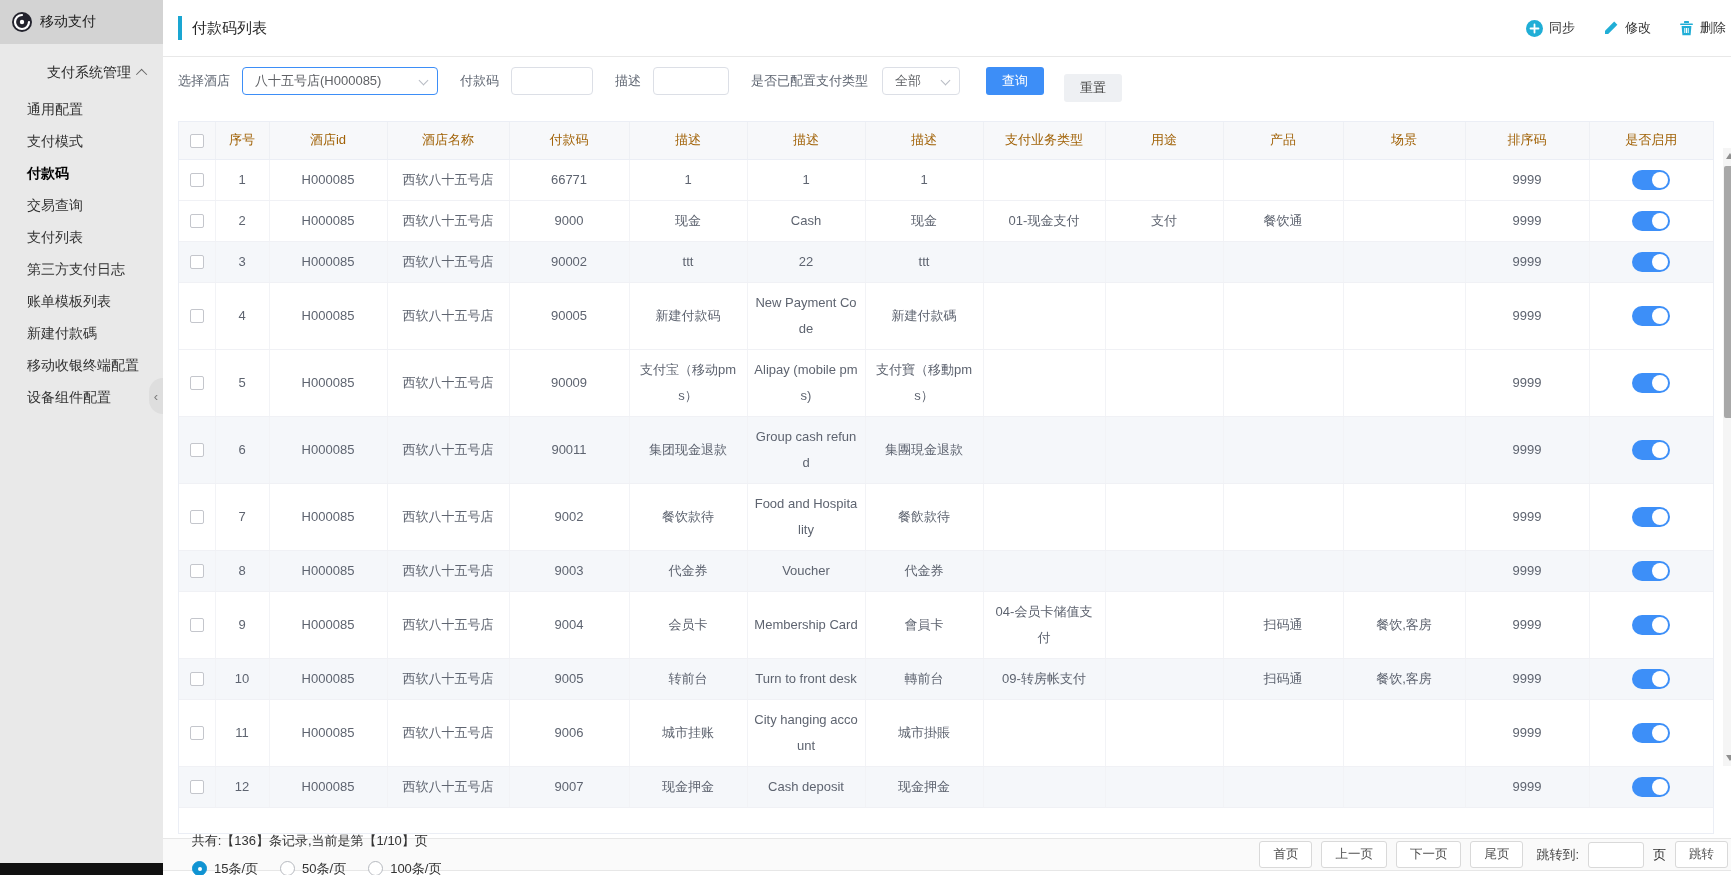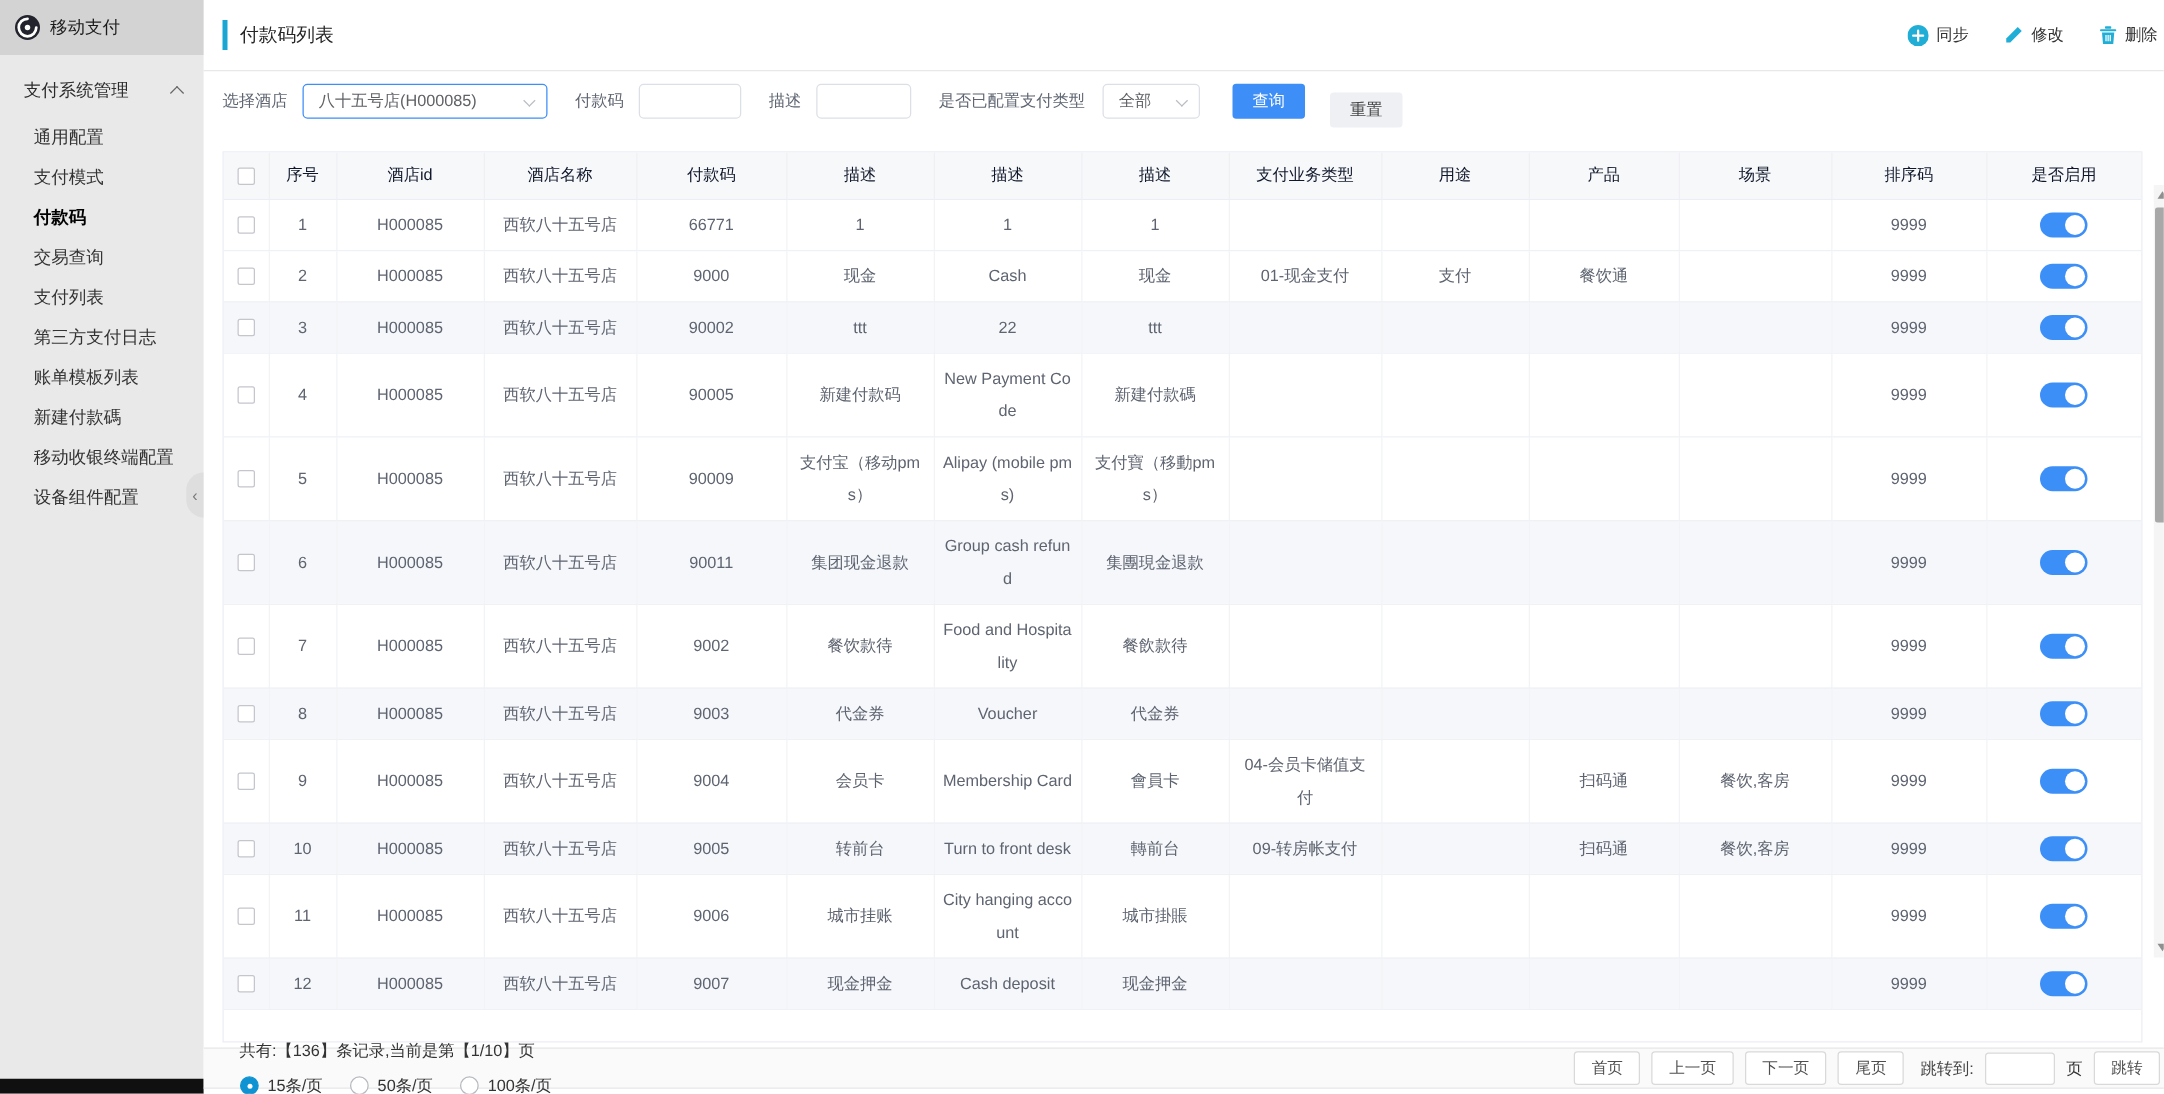--- a/index.html
+++ b/index.html
@@ -10,21 +10,21 @@
     display:flex;
   }
   :root { --accent:#1aa6d2; --primary:#3d8ef7; --toggle:#3d8ff8; }
 
   
   .sidebar { width:163px; flex:none; background:#e9e9e9; position:relative; }
   .logo-band { height:44px; background:#d3d3d3; display:flex; align-items:center; padding-left:12px; gap:8px; }
   .logo-band .app-title { font-size:14px; color:#1b1b1b; }
   .logo-circle { width:20px; height:20px; flex:none; }
   .menu-section { display:flex; align-items:center; justify-content:space-between;
-    padding:20px 16px 12px 19px; font-size:14px; color:#2b2b2b; cursor:pointer; }
+    padding:20px 16px 12px 19px; font-size:14px; color:#2b2b2b; cursor:pointer;margin-left:28px; }
   .chev-up { width:8px; height:8px; border-left:1.5px solid #666; border-top:1.5px solid #666;
     transform:rotate(45deg) translateY(2px); }
   .menu-items { list-style:none; }
   .menu-items li { height:32px; display:flex; align-items:center; padding-left:27px;
     font-size:14px; color:#333; cursor:pointer; }
   .menu-items li.active { font-weight:bold; color:#000; }
   .collapse-handle { position:absolute; right:0; top:378px; width:14px; height:36px;
     background:#dedede; border-radius:18px 0 0 18px; display:flex; align-items:center;
     justify-content:center; color:#7a7a7a; font-size:13px; cursor:pointer; }
   .bottom-strip { position:absolute; left:0; bottom:0; width:100%; height:12px; background:#101010; }
@@ -58,21 +58,21 @@
   .inp-desc { width:76px; }
   .lbl-gap { margin-left:10px; }
   .btn { height:28px; border:none; border-radius:3px; font-family:Liberation Serif, serif; font-size:13px;
     padding:0 16px; cursor:pointer; }
   .btn-primary { background:var(--primary); color:#fff; margin-left:14px; }
   .btn-plain { background:#eef0f3; color:#454545; margin-left:8px;margin-top:13px; }
 
   
   .table-wrap { margin:16px 24px 0 15px; border:1px solid #ebeef5; height:713px; overflow:hidden; }
   table { width:100%; border-collapse:collapse; table-layout:fixed; }
-  th { background:#f7f8fa; color:#0f172a; font-weight:400; font-size:13px; height:37px;
+  th { background:#f7f8fa; color:#a16207; font-weight:400; font-size:13px; height:37px;
     border-bottom:1px solid #ebeef5; border-right:1px solid #eef0f4; text-align:center; }
   th:last-child { border-right:none; }
   td { text-align:center; vertical-align:middle; padding:7px 6px; line-height:26px;
     font-size:13px; color:#5e6470; border-bottom:1px solid #f0f1f5; border-right:1px solid #f2f3f6;
     word-break:break-all; background:#fff; }
   td:last-child { border-right:none; }
   tr.shaded td { background:#f5f7fa; }
 
   .cb { display:inline-block; width:14px; height:14px; border:1px solid #c4c6cc; border-radius:2px;
     background:#fff; vertical-align:middle; cursor:pointer; }

